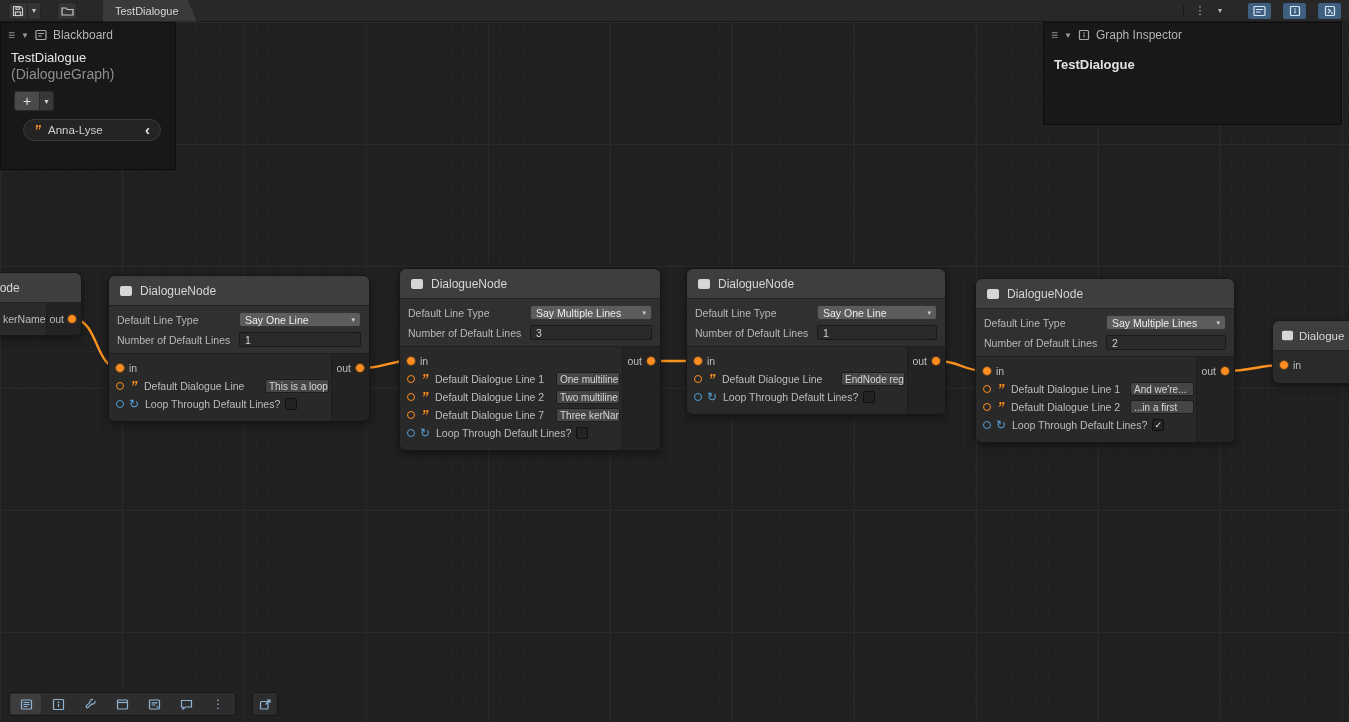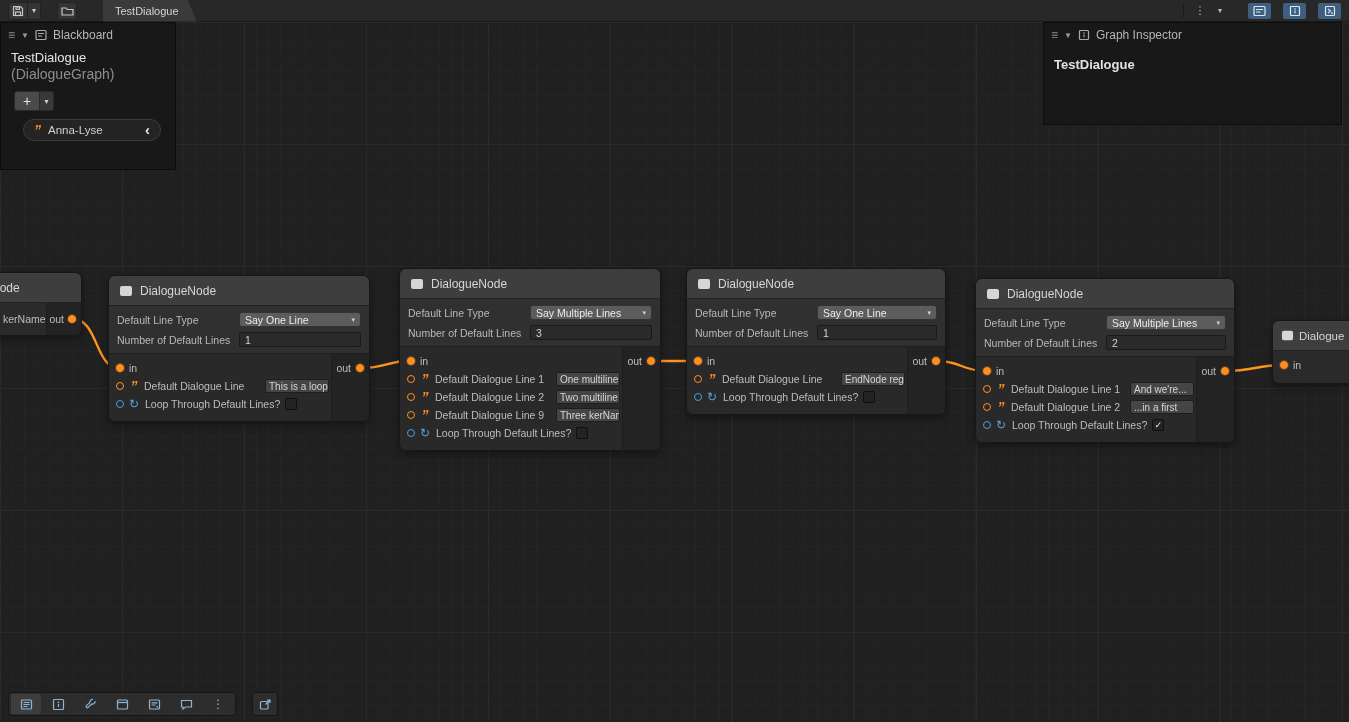--- a/index.html
+++ b/index.html
@@ -303,21 +303,21 @@
           <span class="plabel">Default Dialogue Line 2</span>
           <div class="ctrl-slot">
               <div class="mini-field">
                 <span>Two multiline</span>
               </div>
             </div>
         </div>
         <div class="port-row">
           <span class="dot str"></span>
           <span class="quote-ic q">”</span>
-          <span class="plabel">Default Dialogue Line 9</span>
+          <span class="plabel">Default Dialogue Line 7</span>
           <div class="ctrl-slot">
               <div class="mini-field">
                 <span>Three kerName</span>
               </div>
             </div>
         </div>
         <div class="port-row">
           <span class="dot bool"></span>
           <span class="loop-ic">↻</span>
           <span class="plabel">Loop Through Default Lines?</span>

